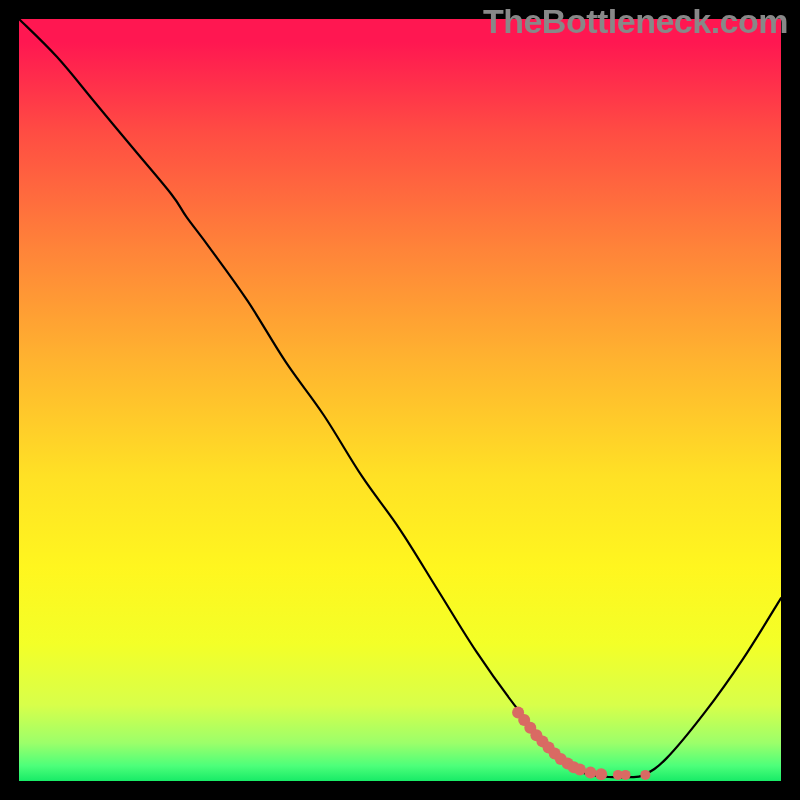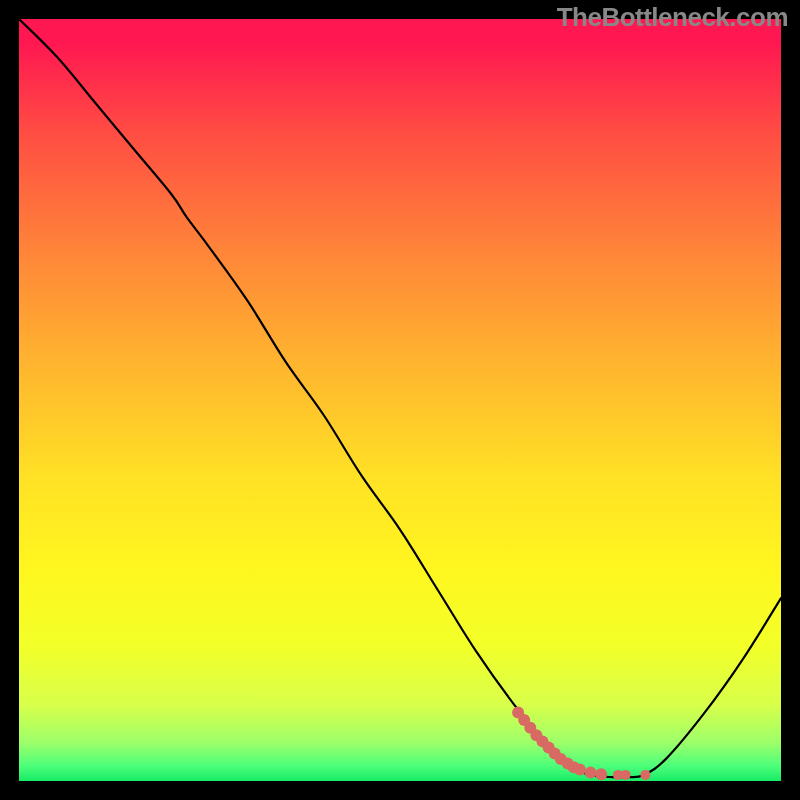--- a/index.html
+++ b/index.html
@@ -9,21 +9,21 @@
     width: 800px;
     height: 800px;
     background: #000;
   }
   .watermark {
     position: absolute;
     top: 2px;
     right: 12px;
     color: #888;
     font-family: Arial, Helvetica, sans-serif;
-    font-size: 26px;
+    font-size: 34px;
     font-weight: bold;
     letter-spacing: -0.5px;
     z-index: 5;
   }
   .plot {
     position: absolute;
     left: 19px;
     top: 19px;
     width: 762px;
     height: 762px;

